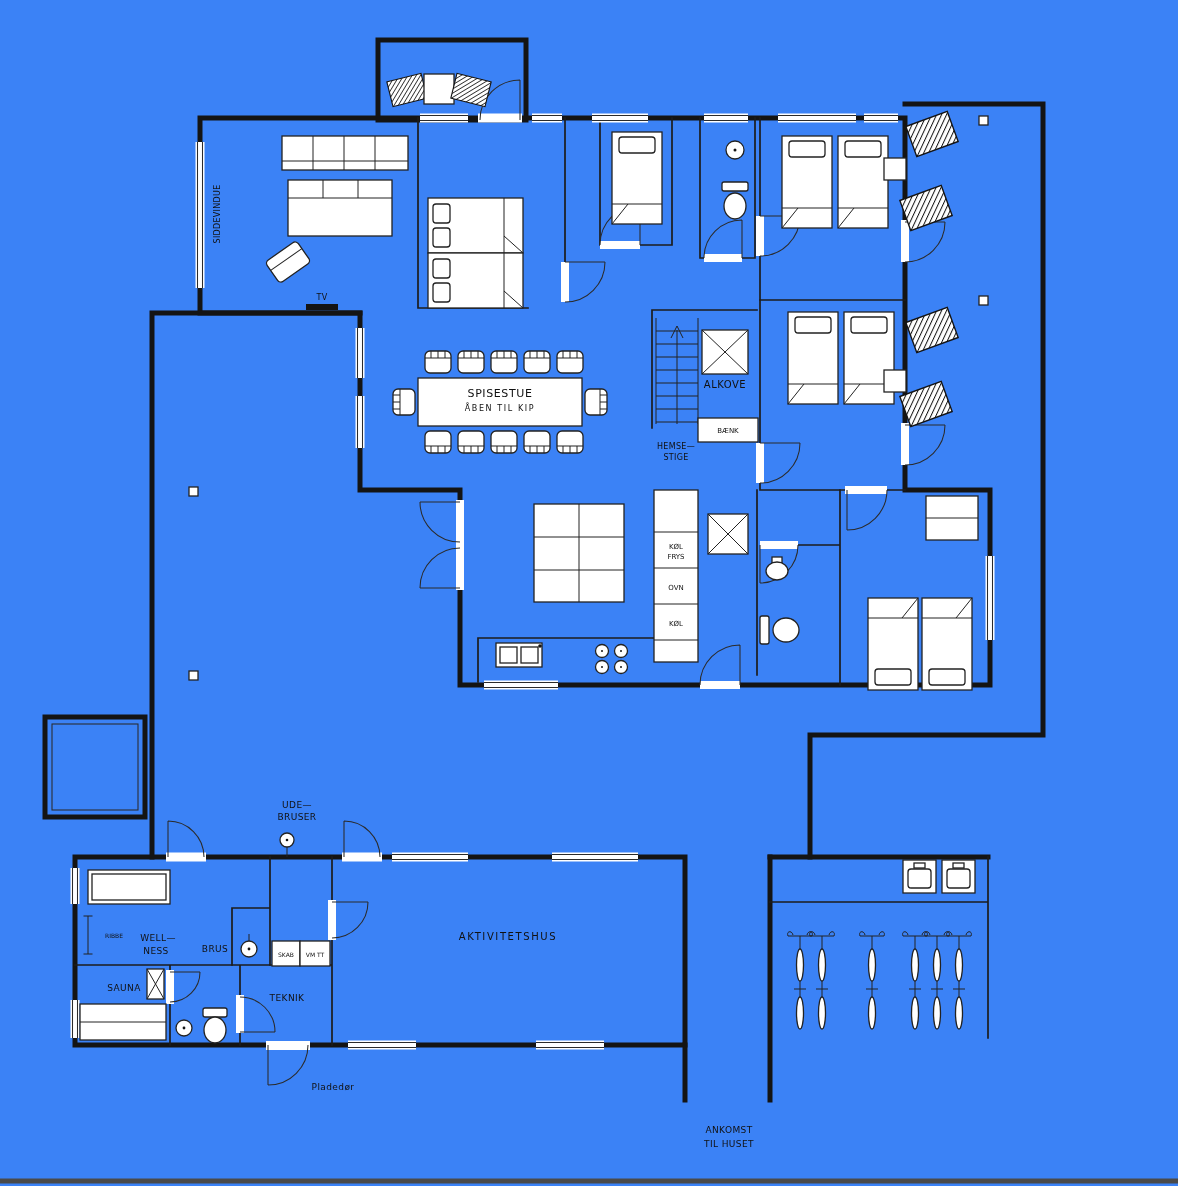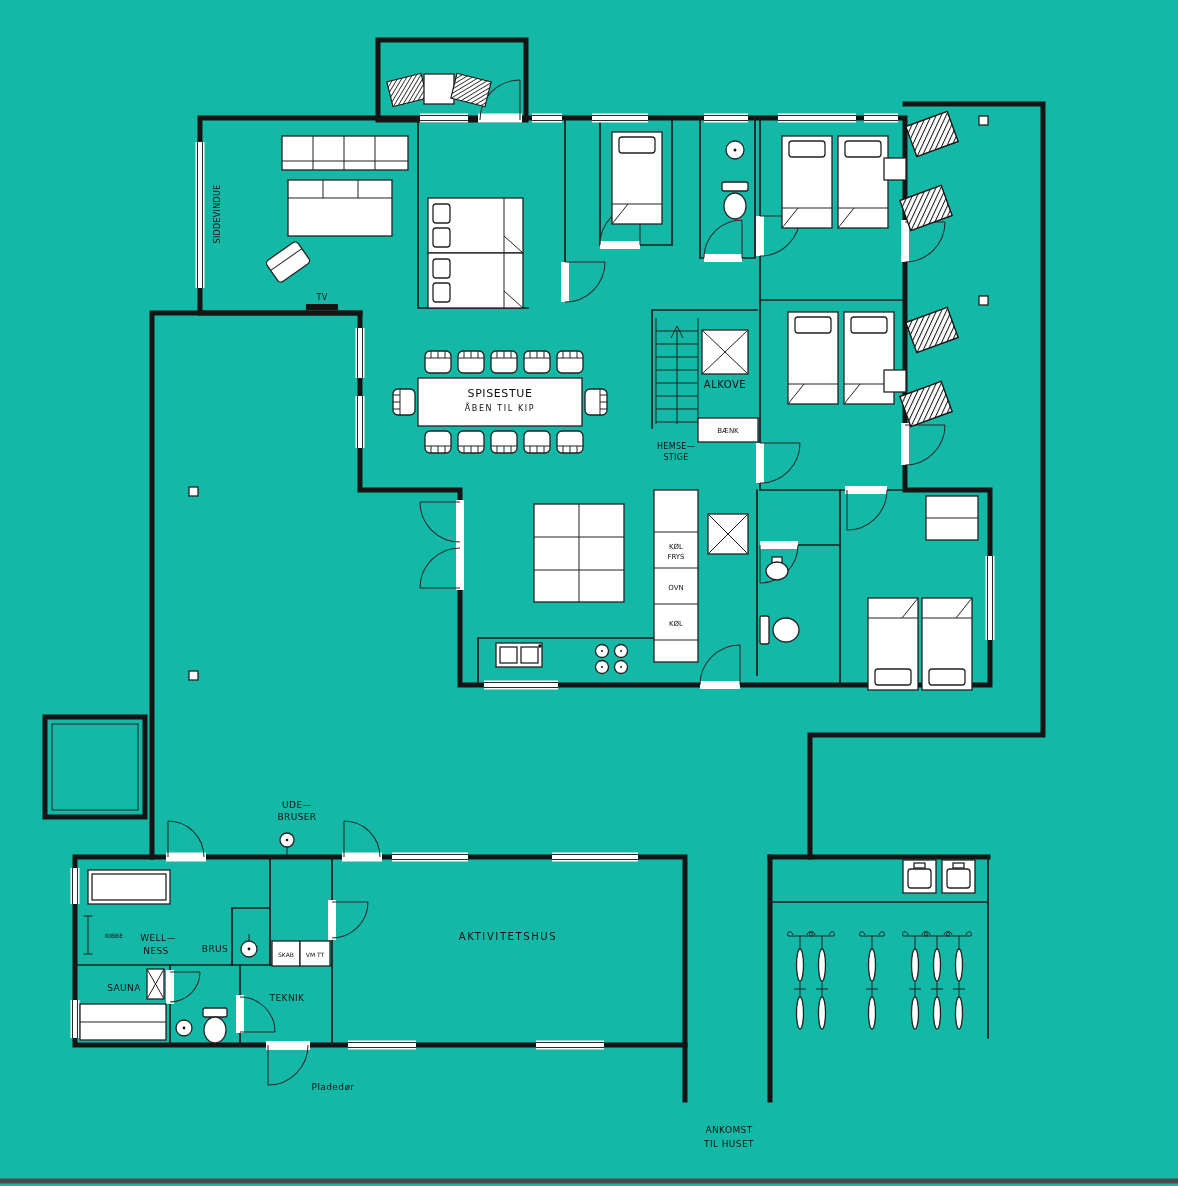--- a/index.html
+++ b/index.html
@@ -1,16 +1,16 @@
 <!DOCTYPE html>
 <html><head>
 <meta charset="utf-8">
 <style>
   html,body{margin:0;padding:0;background:#fff}
-  .page{position:relative;width:1178px;height:1186px;background:#14b8a6;overflow:hidden}
+  .page{position:relative;width:1178px;height:1186px;background:#3b82f6;overflow:hidden}
   svg{display:block}
   svg text{font-family:"DejaVu Sans","Liberation Sans",sans-serif;fill:#111}
   .w5{stroke:#141414;stroke-width:5;fill:none;stroke-linecap:square}
   .w2{stroke:#1d1d1d;stroke-width:1.7;fill:none;stroke-linecap:square}
   .w1{stroke:#2b2b2b;stroke-width:1.05;fill:none}
   .furn{fill:#ffffff;stroke:#222;stroke-width:1.3}
   .fl{stroke:#222;stroke-width:1;fill:none}
   .gap{fill:#ffffff;stroke:none}
   .blk{fill:#141414;stroke:none}
   .t11{font-size:11px;text-anchor:middle;letter-spacing:.6px}

